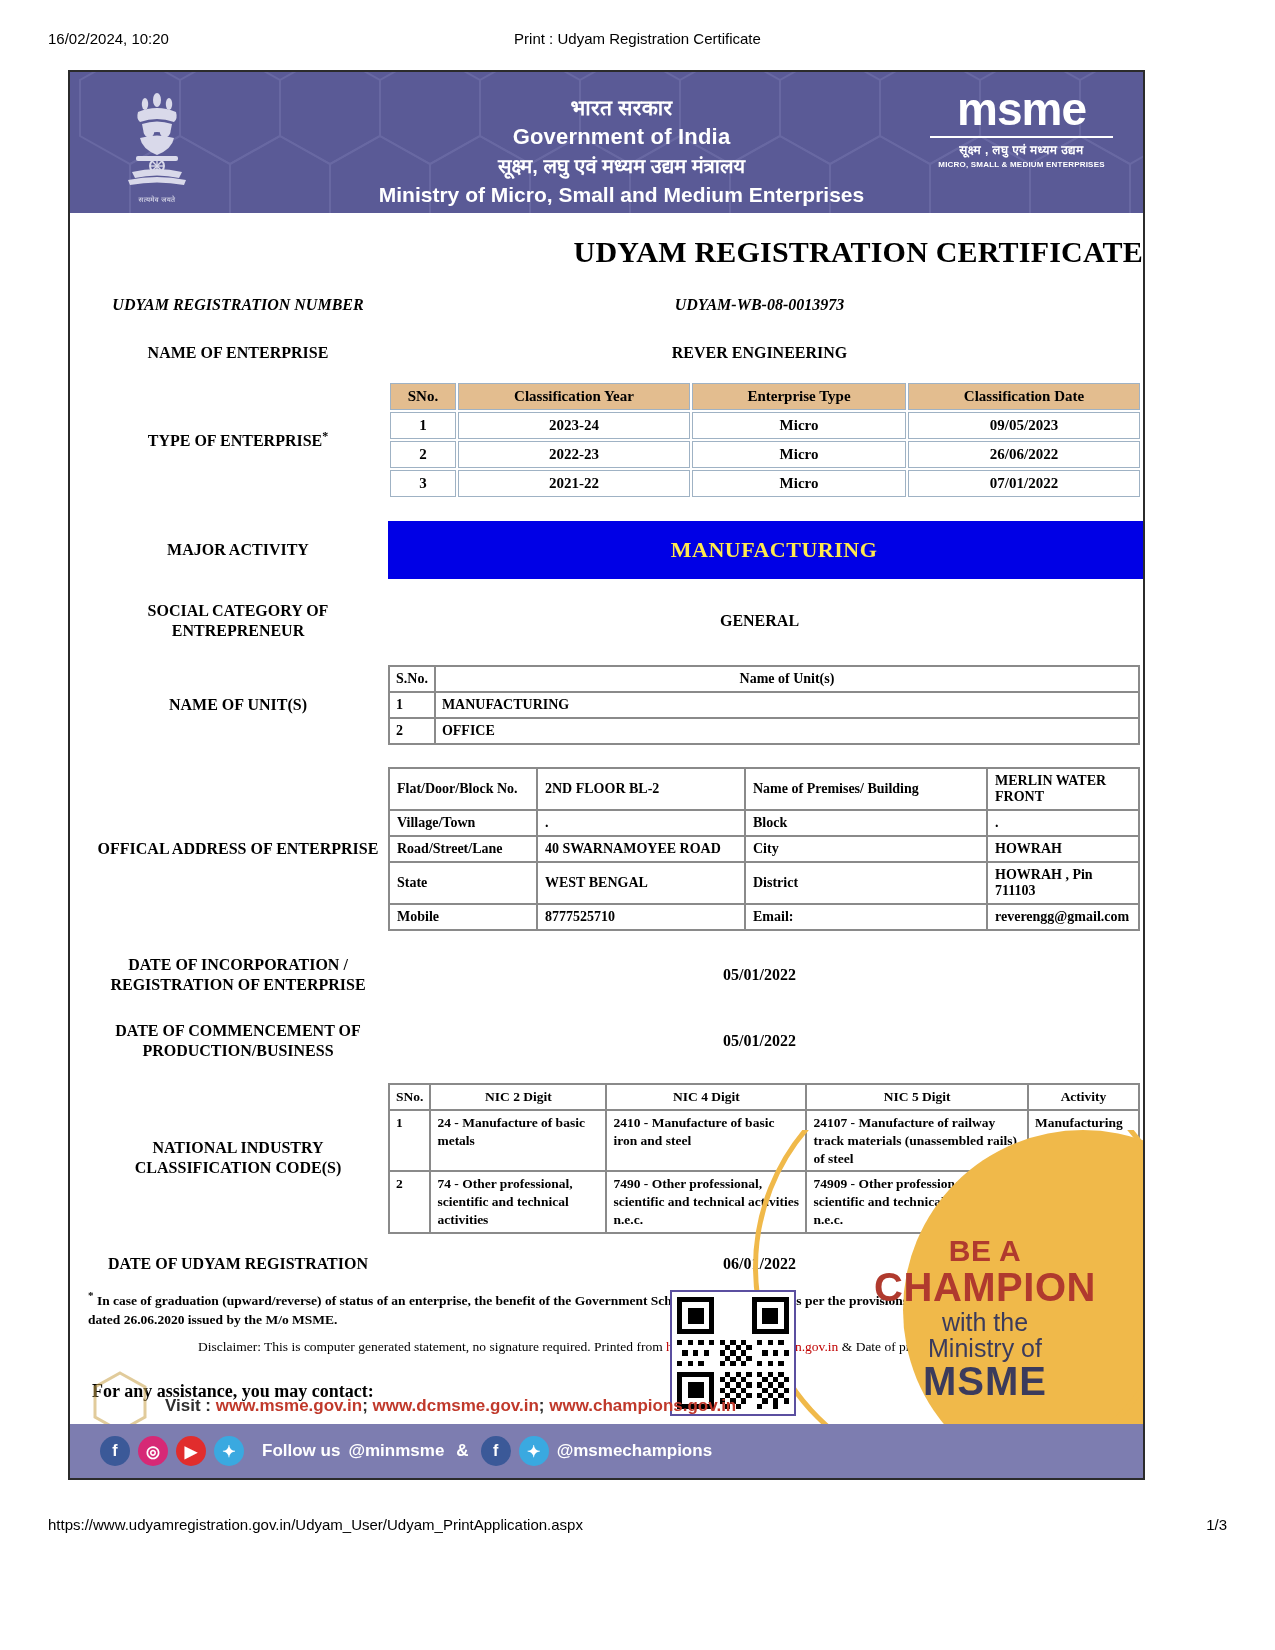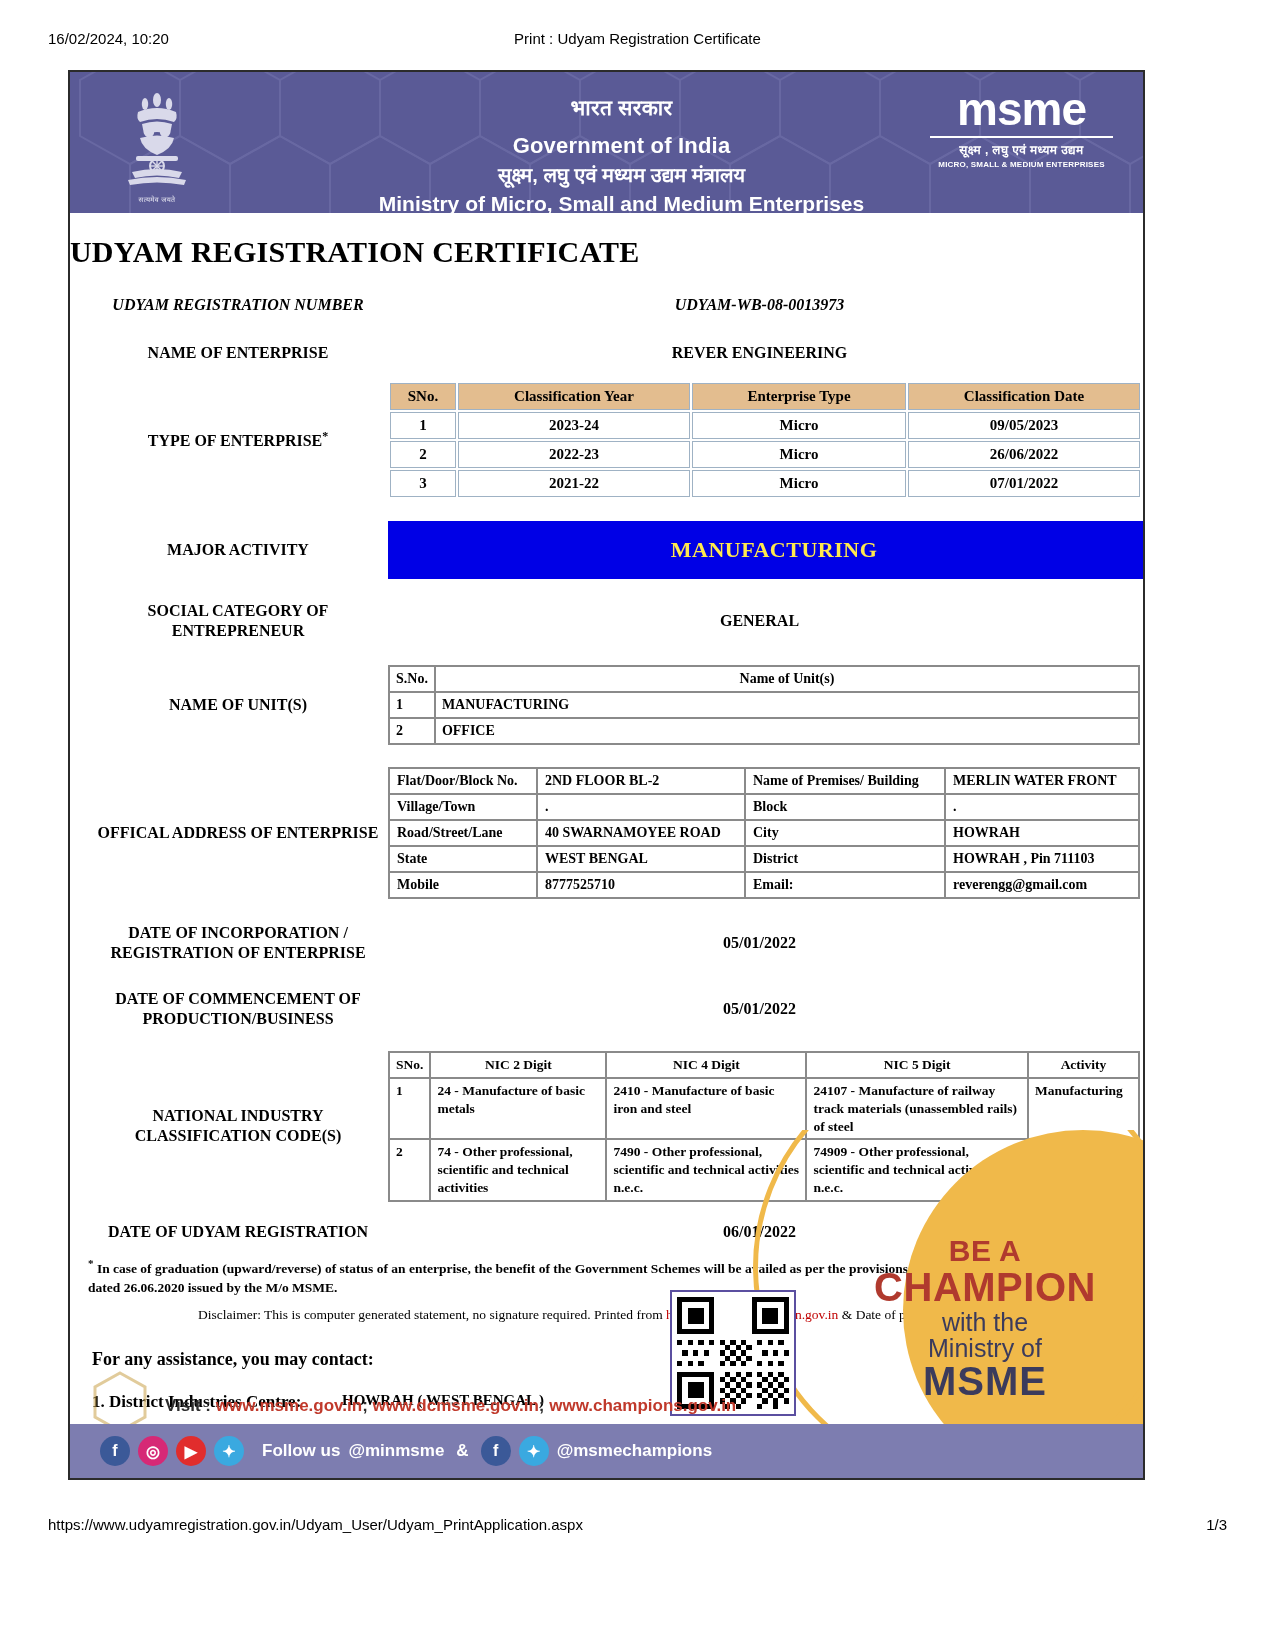--- a/index.html
+++ b/index.html
@@ -62,21 +62,21 @@
     font-size: 7px; color: #e7e7f2; margin-top: 1px;
     font-family: "Liberation Sans", sans-serif; letter-spacing: .3px;
   }
   .banner-center {
     position: absolute; left: 260px; right: 230px; top: 22px;
     text-align: center; color: #ffffff;
     font-family: "Liberation Sans", sans-serif;
     line-height: 1.32;
   }
   .banner-center .hi1 { font-size: 21px; font-weight: 700; letter-spacing: .3px; }
-  .banner-center .en1 { font-size: 22px; font-weight: 700; letter-spacing: .2px; margin-top: 9px;}
+  .banner-center .en1 { font-size: 22px; font-weight: 700; letter-spacing: .2px; margin-top: 0;}
   .banner-center .hi2 { font-size: 20px; font-weight: 700; margin-top: 2px; }
   .banner-center .en2 { font-size: 21px; font-weight: 700; margin-top: 2px; }
 
   .msme-logo {
     position: absolute; right: 24px; top: 14px;
     width: 195px; text-align: center; color: #fff;
   }
   .msme-logo .msme-word {
     font-family: "Liberation Sans", sans-serif;
     font-size: 46px; font-weight: 700; letter-spacing: -1px;
@@ -90,21 +90,21 @@
     font-size: 12px; font-weight: 700; letter-spacing: .4px;
   }
   .msme-logo .msme-en {
     font-family: "Liberation Sans", sans-serif;
     font-size: 8px; font-weight: 700; letter-spacing: .2px; margin-top: 2px;
   }
 
   
   h1.cert-title {
     margin: 22px 0 0 0;
-    text-align: left;
+    text-align: right;
     font-size: 30px;
     font-weight: 700;
     letter-spacing: .2px;
   }
 
   
   .row {
     display: flex;
     align-items: center;
     padding: 0 12px 0 18px;
@@ -191,21 +191,21 @@
     border: 1px solid #8a8a8a;
   }
   .tbl-addr td {
     border: 1px solid #8a8a8a;
     font-size: 14px; font-weight: 700;
     padding: 4px 7px;
     text-align: left;
   }
   .tbl-addr td.k1 { width: 148px; }
   .tbl-addr td.v1 { width: 208px; }
-  .tbl-addr td.k2 { width: 200px; }
+  .tbl-addr td.k2 { width: 242px; }
 
   .tbl-nic {
     width: 752px;
     border: 1px solid #8a8a8a;
   }
   .tbl-nic th, .tbl-nic td {
     border: 1px solid #8a8a8a;
     font-size: 13.5px; font-weight: 700;
     padding: 3px 6px;
     vertical-align: top;

